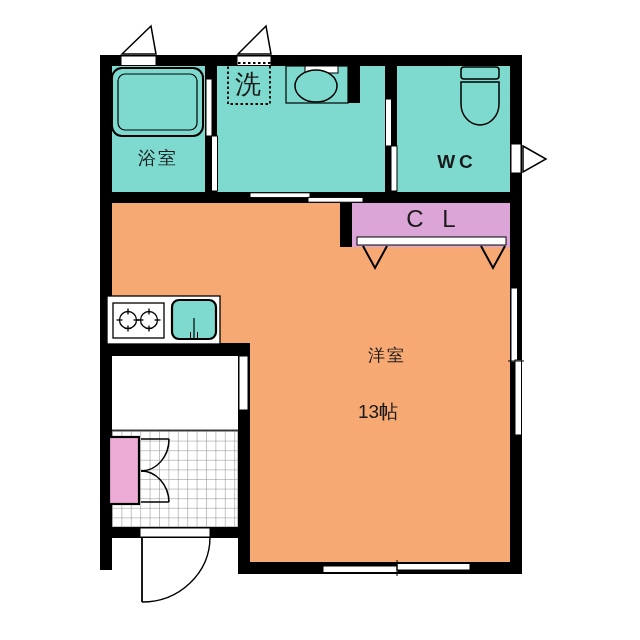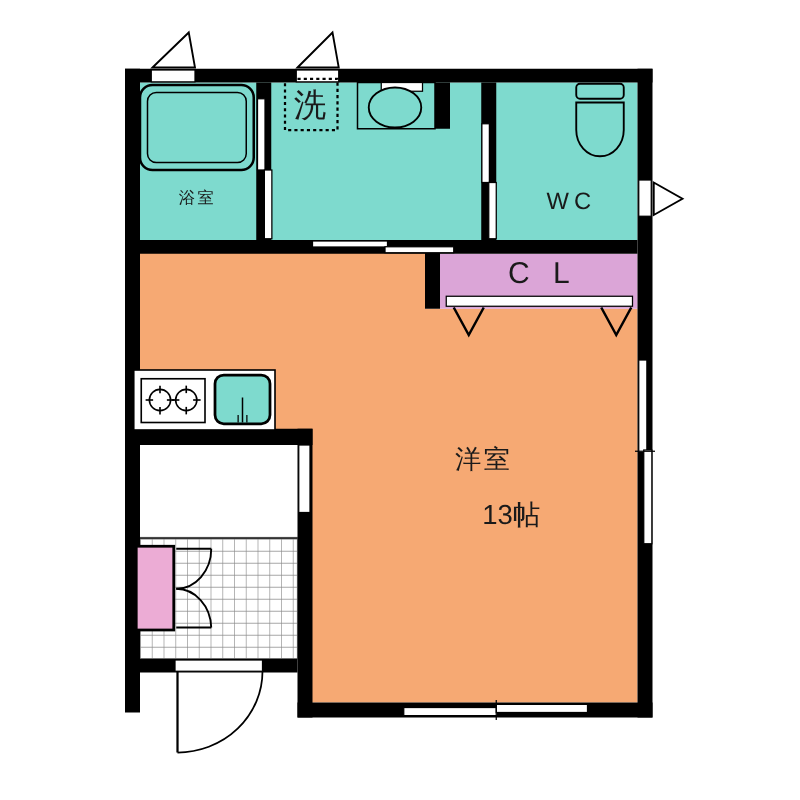--- a/index.html
+++ b/index.html
@@ -1,26 +1,26 @@
 <!DOCTYPE html>
 <html><head>
 <meta charset="utf-8">
 <style>
   html,body{margin:0;padding:0;background:#fff;}
   #stage{position:relative;width:640px;height:640px;background:#fff;overflow:hidden;
          font-family:"Liberation Sans","DejaVu Sans",sans-serif;}
   #plan-svg{position:absolute;left:0;top:0;}
   .label{position:absolute;transform:translate(-50%,-50%);color:#1a1a1a;white-space:nowrap;
          font-family:"Liberation Sans","DejaVu Sans",sans-serif;}
-  .lbl-bath{left:158px;top:158px;font-size:13px;letter-spacing:2px;}
+  .lbl-bath{left:158px;top:158px;font-size:18px;letter-spacing:2px;}
   .lbl-laundry{left:248px;top:84px;font-size:26px;}
-  .lbl-wc{left:457px;top:162px;font-size:19px;letter-spacing:4px;}
+  .lbl-wc{left:457px;top:162px;font-size:19px;letter-spacing:4px;font-weight:bold;}
   .lbl-cl{left:434px;top:219px;font-size:24px;letter-spacing:6px;}
-  .lbl-roomname{left:387px;top:355px;font-size:21px;letter-spacing:2px;margin-top:12px;}
-  .lbl-roomsize{left:409px;top:412px;font-size:22px;}
+  .lbl-roomname{left:387px;top:355px;font-size:17px;letter-spacing:2px;}
+  .lbl-roomsize{left:378px;top:412px;font-size:19px;}
 </style>
 </head>
 <body>
 
 <div id="stage">
 <svg id="plan-svg" width="640" height="640" viewBox="0 0 640 640">
   <defs>
     <pattern id="tiles" x="112" y="431" width="9.4" height="9.6" patternUnits="userSpaceOnUse">
       <rect width="9.4" height="9.6" fill="#ffffff"></rect>
       <path d="M9.4 0 H0 V9.6" fill="none" stroke="#8a8a8a" stroke-width="1"></path>

